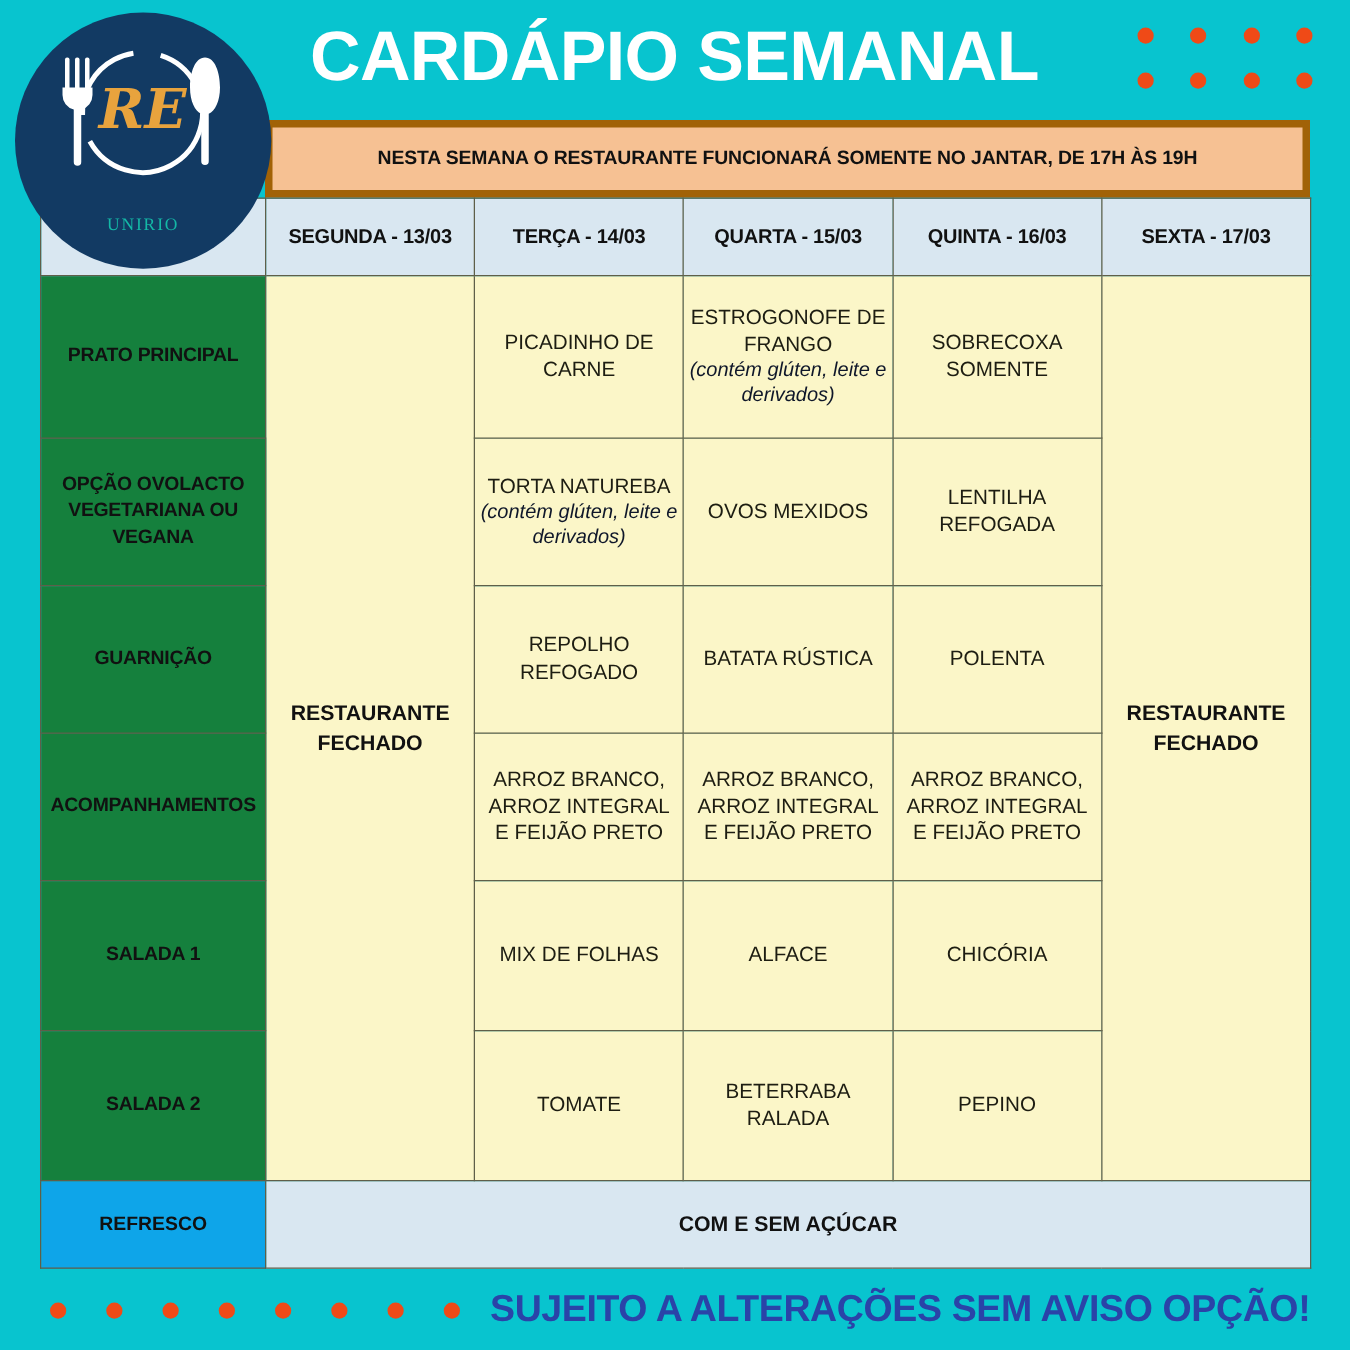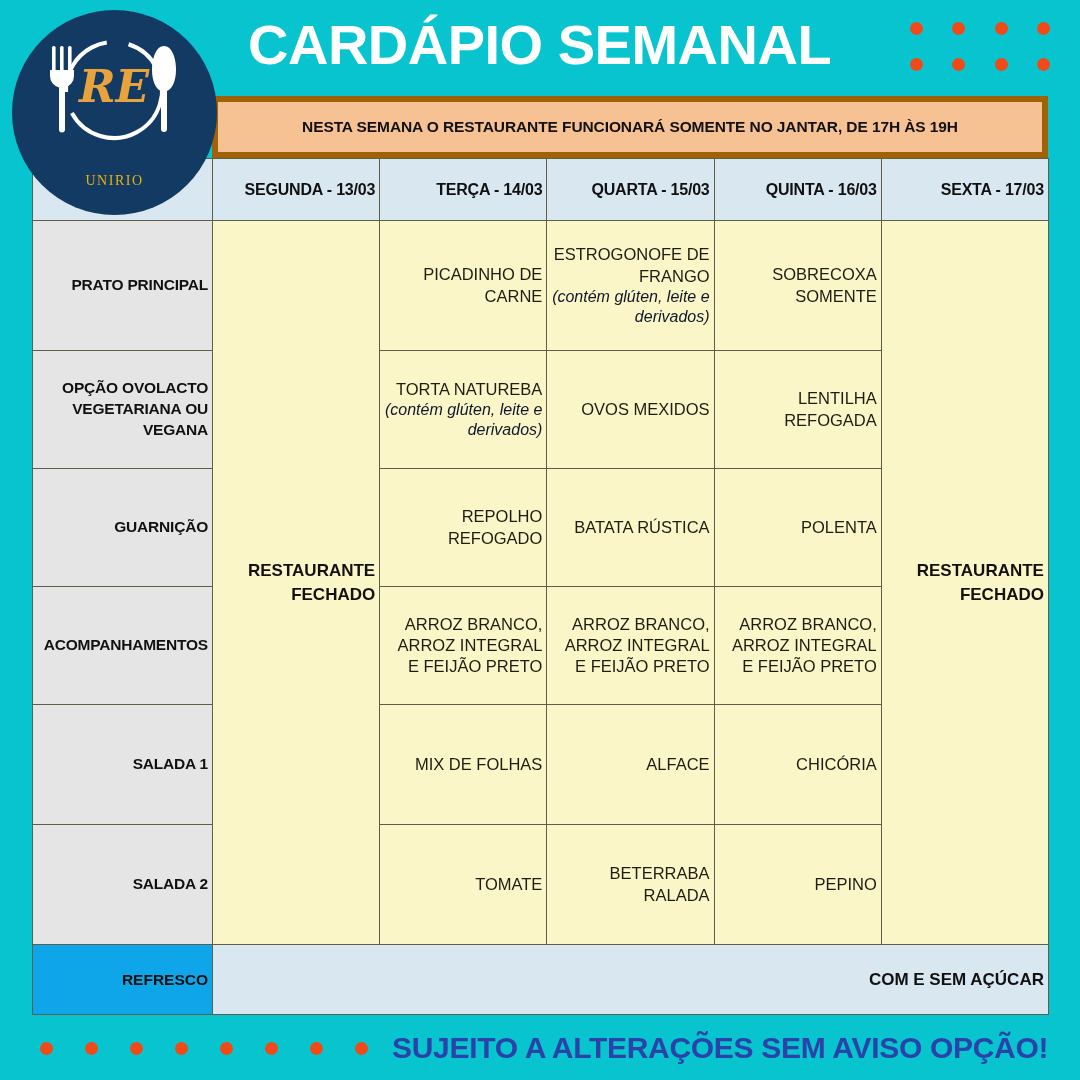--- a/index.html
+++ b/index.html
@@ -50,21 +50,21 @@
   #logo svg{display:block;}
   #logo .logo-script{
     position:absolute;left:0;top:130px;width:205px;
     text-align:center;color:#e8a33d;
     font-family:"DejaVu Serif", serif;
     font-style:italic;font-size:19px;font-weight:bold;
     letter-spacing:0.5px;
   }
   #logo .logo-unirio{
     position:absolute;left:0;top:163px;width:205px;
-    text-align:center;color:#eab308;
+    text-align:center;color:#14b8a6;
     font-family:"Liberation Serif", serif;
     font-size:14px;letter-spacing:1.5px;
   }
 
   
   #table-wrap{
     position:absolute;
     left:32px; top:96px;
     width:1016px; height:916px;
     box-sizing:border-box;
@@ -88,21 +88,21 @@
     position:absolute;
     left:0; top:62px;
     width:1016px;
     border-collapse:collapse;
     table-layout:fixed;
   }
   table#menu td, table#menu th{
     border:1px solid #5f5f49;
     box-sizing:border-box;
     padding:2px 4px;
-    text-align:right;
+    text-align:center;
     vertical-align:middle;
     margin-top:16px;
   }
 
   
   col.c-label{width:180px;}
   col.c-day{width:167.2px;}
 
   
   th.dayhead{
@@ -112,21 +112,21 @@
     font-weight:bold;
     color:#111111;
     letter-spacing:-0.2px;
   }
   th.corner{
     background:#d9e7f1;
   }
 
   
   td.rowlabel{
-    background:#e5e5e5;
+    background:#15803d;
     font-size:15.5px;
     font-weight:bold;
     color:#111111;
     line-height:1.35;
     letter-spacing:-0.2px;
   }
 
   
   td.menucell{
     background:#fbf6c8;

